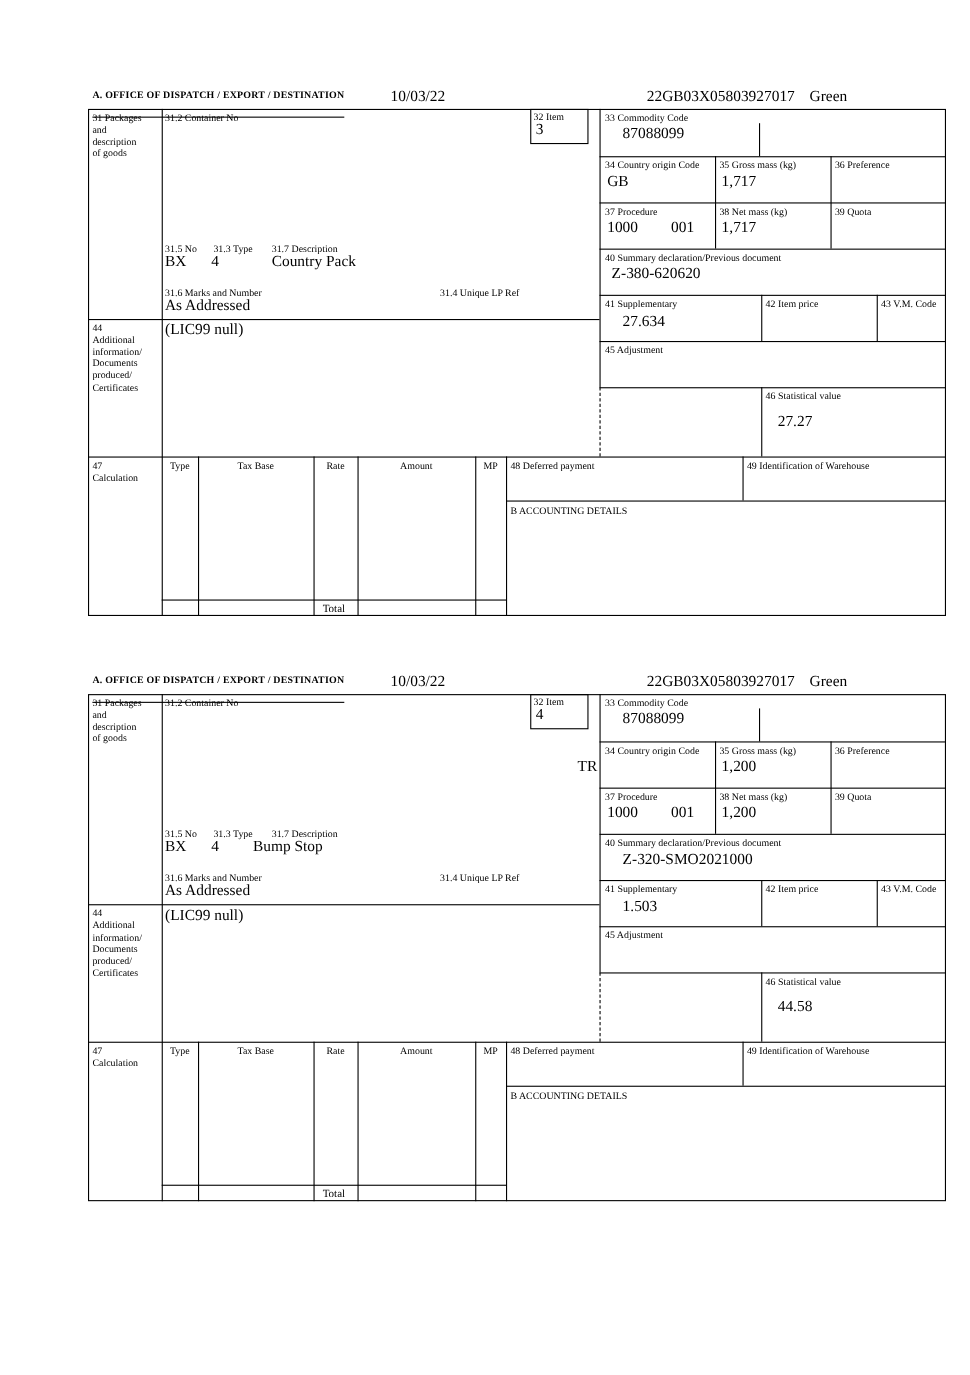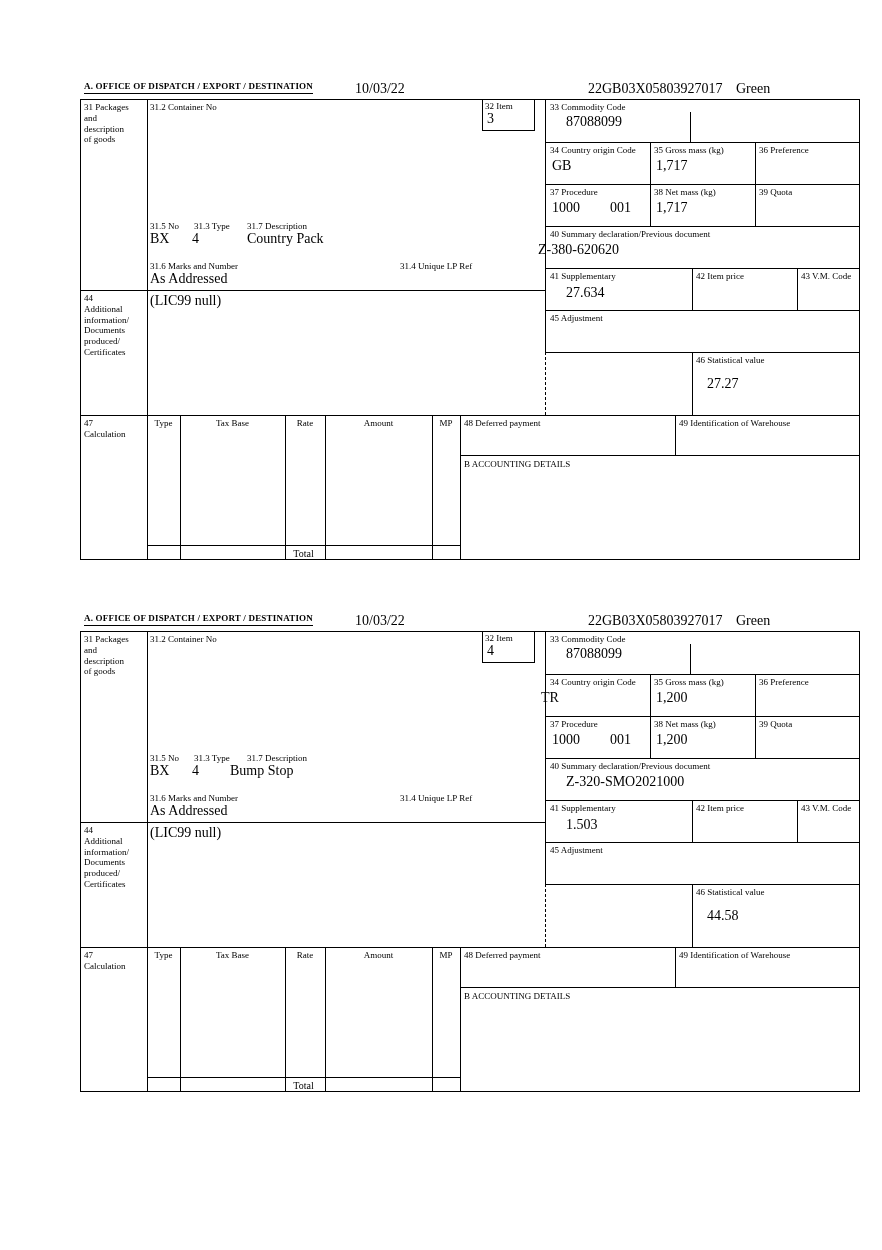--- a/index.html
+++ b/index.html
@@ -6,21 +6,21 @@
   html,body{margin:0;padding:0}
   body{width:882px;height:1250px;background:#ffffff;position:relative;
        font-family:"Liberation Serif","DejaVu Serif",serif;color:#000}
   .sheet{position:absolute;left:80px;width:781px;height:480px}
   #sections-root .sheet:nth-child(1){top:81px}
   #sections-root .sheet:nth-child(2){top:613px}
   .lbl{position:absolute;font-size:9px;line-height:1.2;white-space:pre-line}
   .val{position:absolute;font-size:14px;line-height:1;white-space:nowrap}
   .hv{position:absolute;font-size:14px;line-height:1;white-space:nowrap}
   .hdr{position:absolute;font-size:9px;font-weight:bold;letter-spacing:.2px;
-       border-bottom:1px solid #000;padding-bottom:2px;white-space:nowrap}
+       border-bottom:1px solid #000;padding-bottom:15px;white-space:nowrap}
   .box{position:absolute;border:1px solid #000}
   .hl{position:absolute;border-top:1px solid #000;height:0}
   .vl{position:absolute;border-left:1px solid #000;width:0}
   .vld{position:absolute;border-left:1px dashed #000;width:0}
   .ctr{text-align:center}
 </style>
 </head>
 <body>
 
 <div id="sections-root">
@@ -72,21 +72,21 @@
     <div class="lbl" style="left:679px;top:64px">36 Preference</div>
 
     <div class="lbl" style="left:470px;top:106px">37 Procedure</div>
     <div class="val" style="left:472px;top:120px">1000</div>
     <div class="val" style="left:530px;top:120px">001</div>
     <div class="lbl" style="left:574px;top:106px">38 Net mass (kg)</div>
     <div class="val" style="left:576px;top:120px">1,717</div>
     <div class="lbl" style="left:679px;top:106px">39 Quota</div>
 
     <div class="lbl" style="left:470px;top:148px">40 Summary declaration/Previous document</div>
-    <div class="val" style="left:458px;top:162px">Z-380-620620</div>
+    <div class="val" style="left:476px;top:162px">Z-380-620620</div>
 
     <div class="lbl" style="left:470px;top:190px">41 Supplementary</div>
     <div class="val" style="left:486px;top:205px">27.634</div>
     <div class="lbl" style="left:616px;top:190px">42 Item price</div>
     <div class="lbl" style="left:721px;top:190px">43 V.M. Code</div>
 
     <div class="lbl" style="left:470px;top:232px">45 Adjustment</div>
 
     <div class="lbl" style="left:616px;top:274px">46 Statistical value</div>
     <div class="val" style="left:627px;top:296px">27.27</div>
@@ -167,21 +167,21 @@
     <div class="vl" style="left:675px;top:61px;height:84px"></div>
     <div class="vl" style="left:612px;top:187px;height:42px"></div>
     <div class="vl" style="left:717px;top:187px;height:42px"></div>
     <div class="vl" style="left:612px;top:271px;height:63px"></div>
     <div class="vl" style="left:610px;top:31px;height:30px"></div>
 
     <div class="lbl" style="left:470px;top:21px">33 Commodity Code</div>
     <div class="val" style="left:486px;top:34px">87088099</div>
 
     <div class="lbl" style="left:470px;top:64px">34 Country origin Code</div>
-    <div class="val" style="left:461px;top:78px">TR</div>
+    <div class="val" style="left:445px;top:78px">TR</div>
     <div class="lbl" style="left:574px;top:64px">35 Gross mass (kg)</div>
     <div class="val" style="left:576px;top:78px">1,200</div>
     <div class="lbl" style="left:679px;top:64px">36 Preference</div>
 
     <div class="lbl" style="left:470px;top:106px">37 Procedure</div>
     <div class="val" style="left:472px;top:120px">1000</div>
     <div class="val" style="left:530px;top:120px">001</div>
     <div class="lbl" style="left:574px;top:106px">38 Net mass (kg)</div>
     <div class="val" style="left:576px;top:120px">1,200</div>
     <div class="lbl" style="left:679px;top:106px">39 Quota</div>

